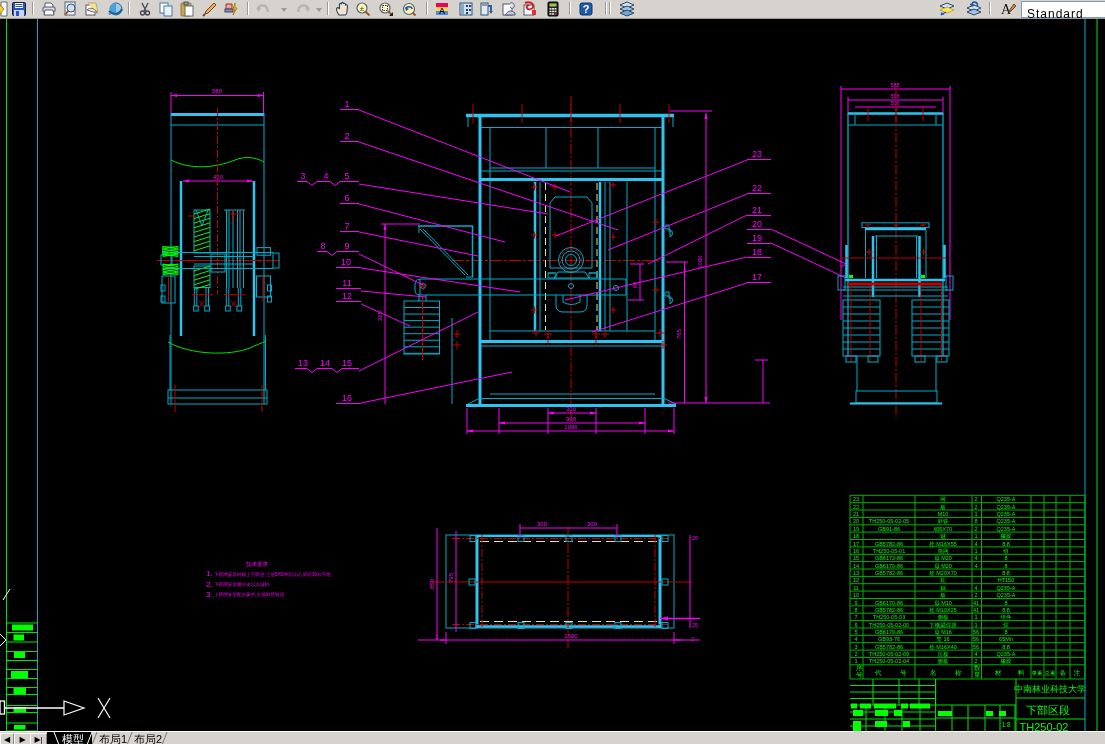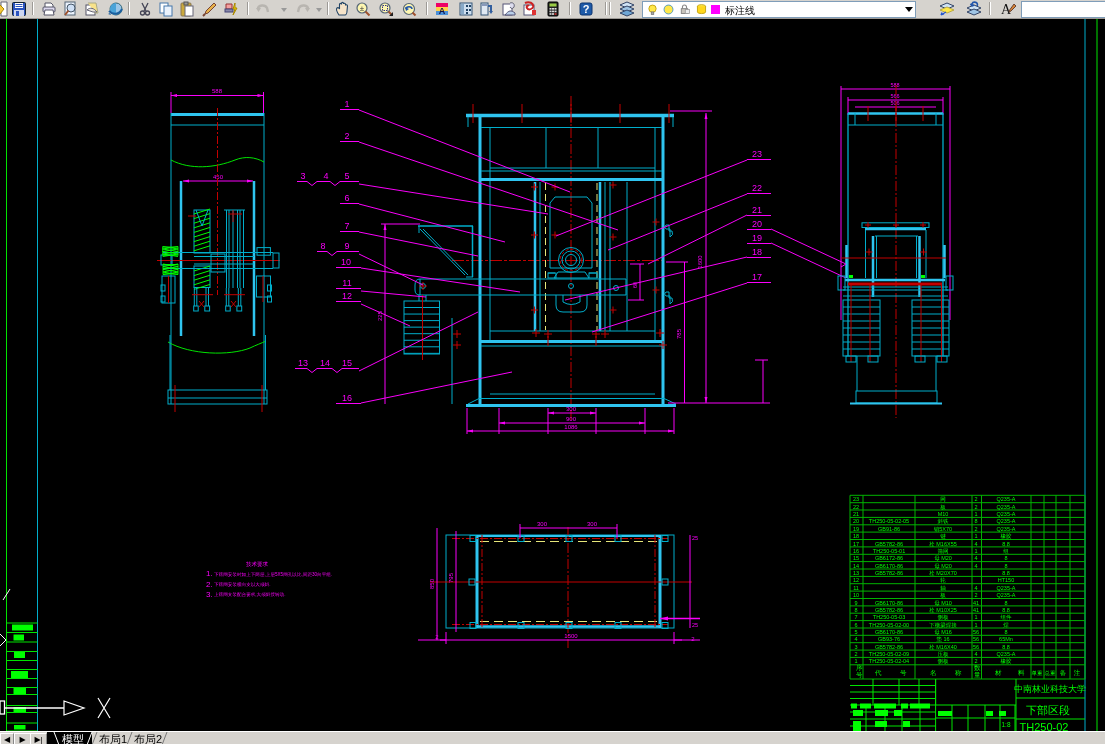--- a/index.html
+++ b/index.html
@@ -160,59 +160,37 @@
       <rect x="2" y="2" width="12" height="12" rx="2" fill="#1e5aa8" stroke="#0c3470"></rect>
       <text x="8" y="12" font-size="11" text-anchor="middle" fill="#fff" font-weight="bold">?</text>
     </svg>
     <div class="sep" style="left:605px"></div>
     <div class="sep" style="left:609px"></div>
     <svg style="left:619px" width="16" height="16" viewBox="0 0 16 16">
       <path d="M8 1 L15 4 L8 7 L1 4 Z" fill="#cfe2f4" stroke="#346"></path>
       <path d="M8 5 L15 8 L8 11 L1 8 Z" fill="#9fc4e4" stroke="#346"></path>
       <path d="M8 9 L15 12 L8 15 L1 12 Z" fill="#6fa6d4" stroke="#346"></path>
     </svg>
-    <div class="combo" style="left:642px;width:272px">
-      <svg style="left:3px;top:0" width="13" height="15" viewBox="0 0 16 16">
-        <circle cx="8" cy="7" r="4.5" fill="#ffe84a" stroke="#b90"></circle>
-        <rect x="6.5" y="11" width="3" height="3" fill="#aaa" stroke="#777"></rect>
-      </svg>
-      <svg style="left:19px;top:0" width="13" height="15" viewBox="0 0 16 16">
-        <circle cx="8" cy="8" r="5.5" fill="#ffe84a" stroke="#38c"></circle>
-        <path d="M8 2.5 L8 13.5 M3 8 L13 8" stroke="#38c" stroke-width="0"></path>
-      </svg>
-      <svg style="left:35px;top:0" width="13" height="15" viewBox="0 0 16 16">
-        <rect x="4" y="7" width="8" height="6" fill="#c8c4bc" stroke="#777"></rect>
-        <path d="M5.5 7 L5.5 5 A2.5 2.5 0 0 1 10.5 5 L10.5 7" fill="none" stroke="#888" stroke-width="1.4"></path>
-        <rect x="9" y="8" width="5" height="5" fill="#eee" stroke="#999"></rect>
-      </svg>
-      <svg style="left:52px;top:0" width="13" height="15" viewBox="0 0 16 16">
-        <ellipse cx="8" cy="4" rx="5" ry="2" fill="#ffe84a" stroke="#b90"></ellipse>
-        <path d="M3 4 L3 11 A5 2 0 0 0 13 11 L13 4" fill="#ffd71e" stroke="#b90"></path>
-      </svg>
-      <div style="position:absolute;left:68px;top:3px;width:9px;height:9px;background:#ff00ff"></div>
-      <div style="position:absolute;left:82px;top:2px;font-size:10px;color:#000">标注线</div>
-      <div style="position:absolute;right:2px;top:5px;width:0;height:0;border-left:4px solid transparent;border-right:4px solid transparent;border-top:5px solid #000"></div>
-    </div>
     <svg style="left:939px" width="16" height="16" viewBox="0 0 16 16">
       <path d="M8 2 L15 5 L8 8 L1 5 Z" fill="#cfe2f4" stroke="#346"></path>
       <path d="M8 6 L15 9 L8 12 L1 9 Z" fill="#ffe84a" stroke="#ba4"></path>
       <path d="M2 14 L7 11 M2 14 L5 13 M2 14 L3 11.5" stroke="#25c" stroke-width="1.3"></path>
     </svg>
     <svg style="left:966px" width="16" height="16" viewBox="0 0 16 16">
       <path d="M8 4 L15 7 L8 10 L1 7 Z" fill="#cfe2f4" stroke="#346"></path>
       <path d="M8 8 L15 11 L8 14 L1 11 Z" fill="#9fc4e4" stroke="#346"></path>
       <path d="M11 5 C13 1 7 0 6 3 L6 5 M6 5 L4.5 2.8 M6 5 L8.2 4" fill="none" stroke="#25a" stroke-width="1.6"></path>
     </svg>
     <div class="sep" style="left:989px"></div>
     <svg style="left:1001px" width="16" height="16" viewBox="0 0 16 16">
       <text x="5" y="13" font-size="14" text-anchor="middle" fill="#111" font-family="Liberation Serif">A</text>
       <path d="M13 3 L15 5 L10 10 L8 11 L9 8.5 Z" fill="#d88234" stroke="#643"></path>
     </svg>
     <div class="combo" style="left:1021px;width:90px">
-      <div style="position:absolute;left:5px;top:16px;font-size:10px;color:#000;letter-spacing:1px">Standard</div>
+      <div style="position:absolute;left:5px;top:5px;font-size:12px;color:#000;letter-spacing:1px">Standard</div>
     </div>
   </div>
 <svg id="cv" width="1105" height="744" viewBox="0 0 1105 744">
 <rect x="0" y="18" width="1105" height="713" fill="#000"></rect>
 <g>
       <line x1="6.5" y1="19" x2="6.5" y2="731" stroke="#00e400" stroke-width="1"></line>
       <line x1="37.5" y1="19" x2="37.5" y2="731" stroke="#00aecb" stroke-width="1"></line>
       <line x1="1085" y1="19" x2="1085" y2="731" stroke="#00aecb" stroke-width="1"></line>
       <line x1="1097" y1="19" x2="1097" y2="731" stroke="#00e400" stroke-width="1"></line>
       <line x1="171" y1="95.5" x2="263.5" y2="95.5" stroke="#fa00fa" stroke-width="1"></line>

